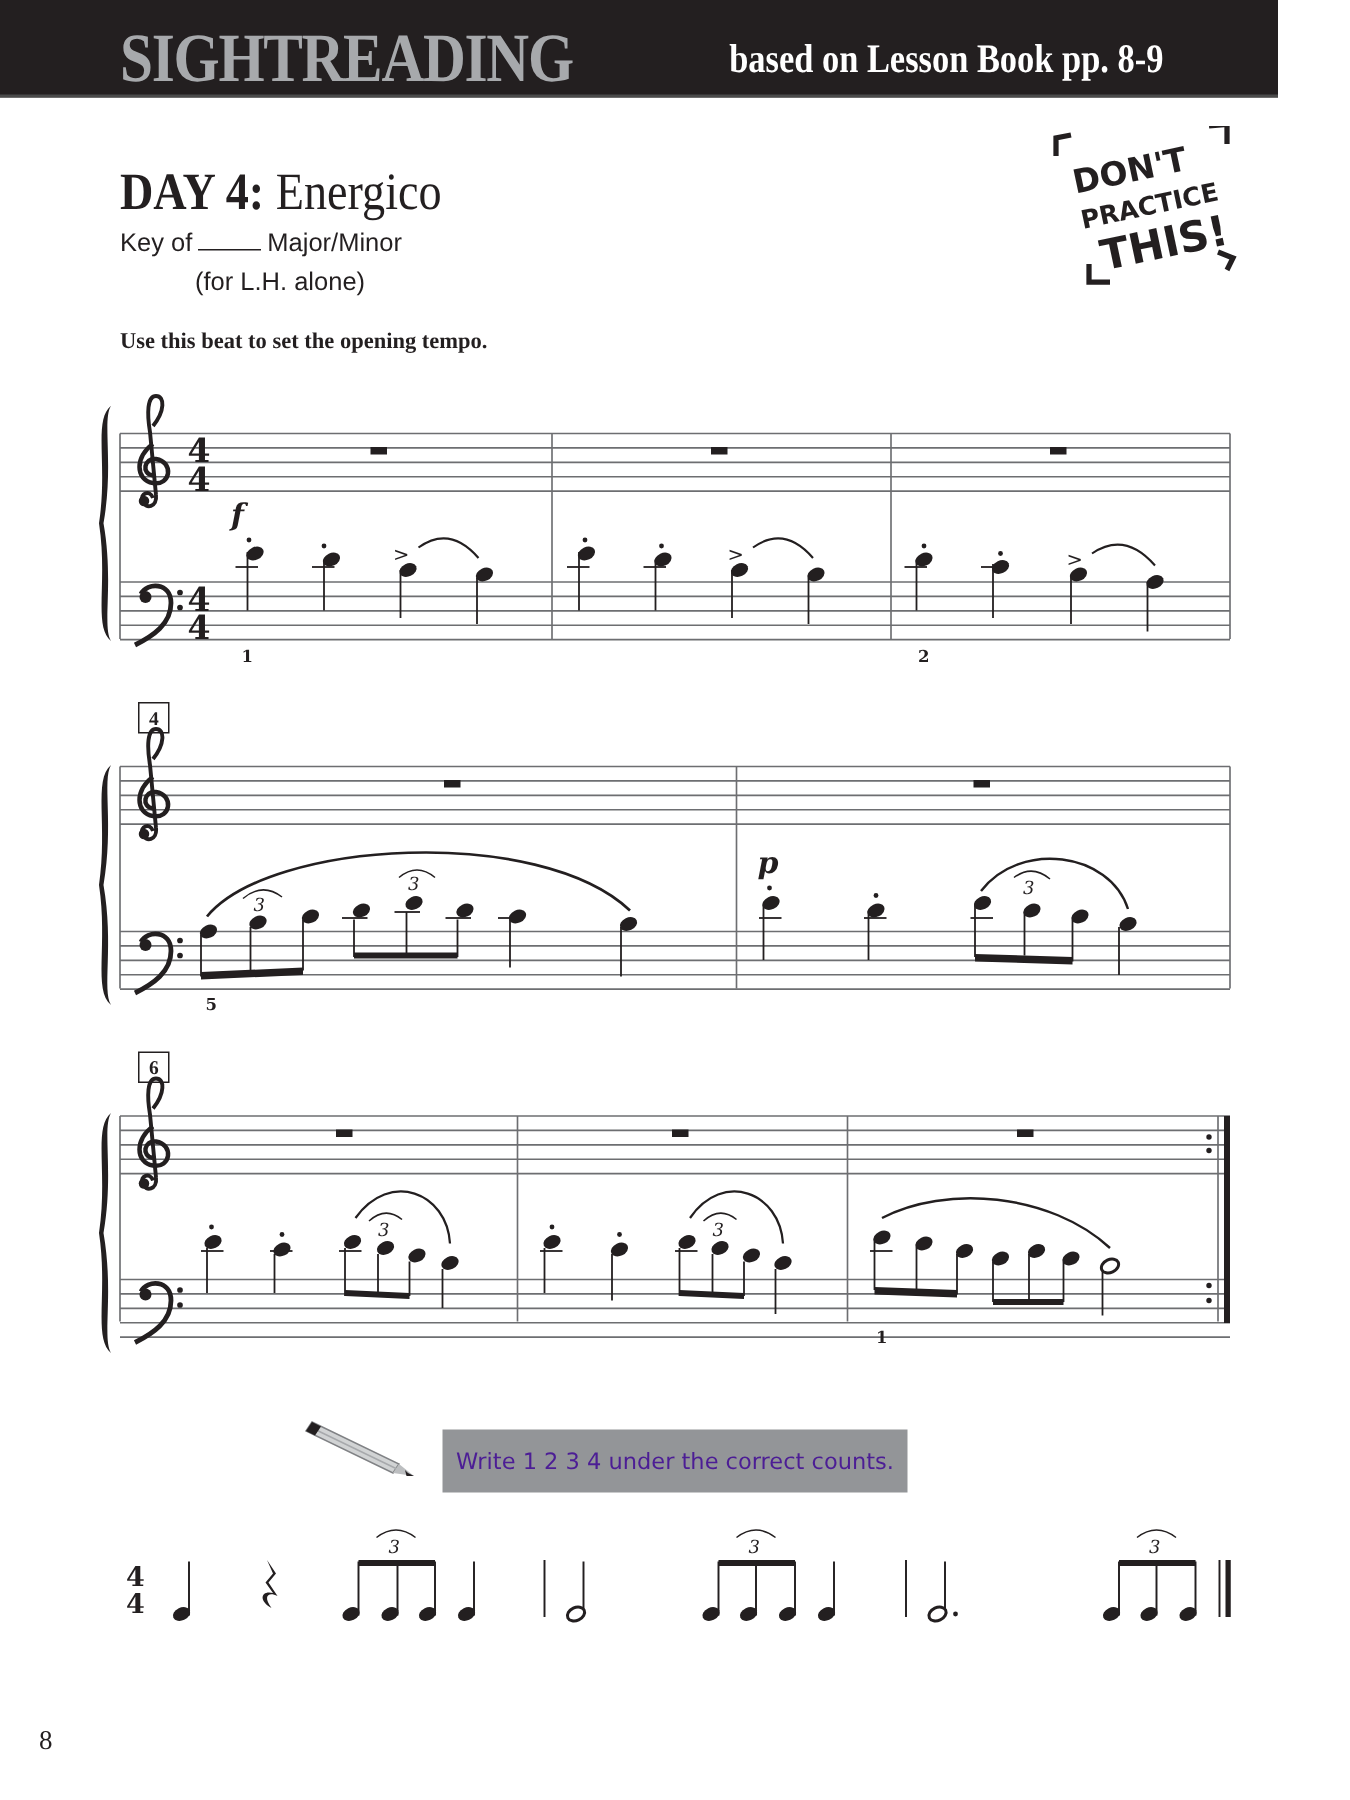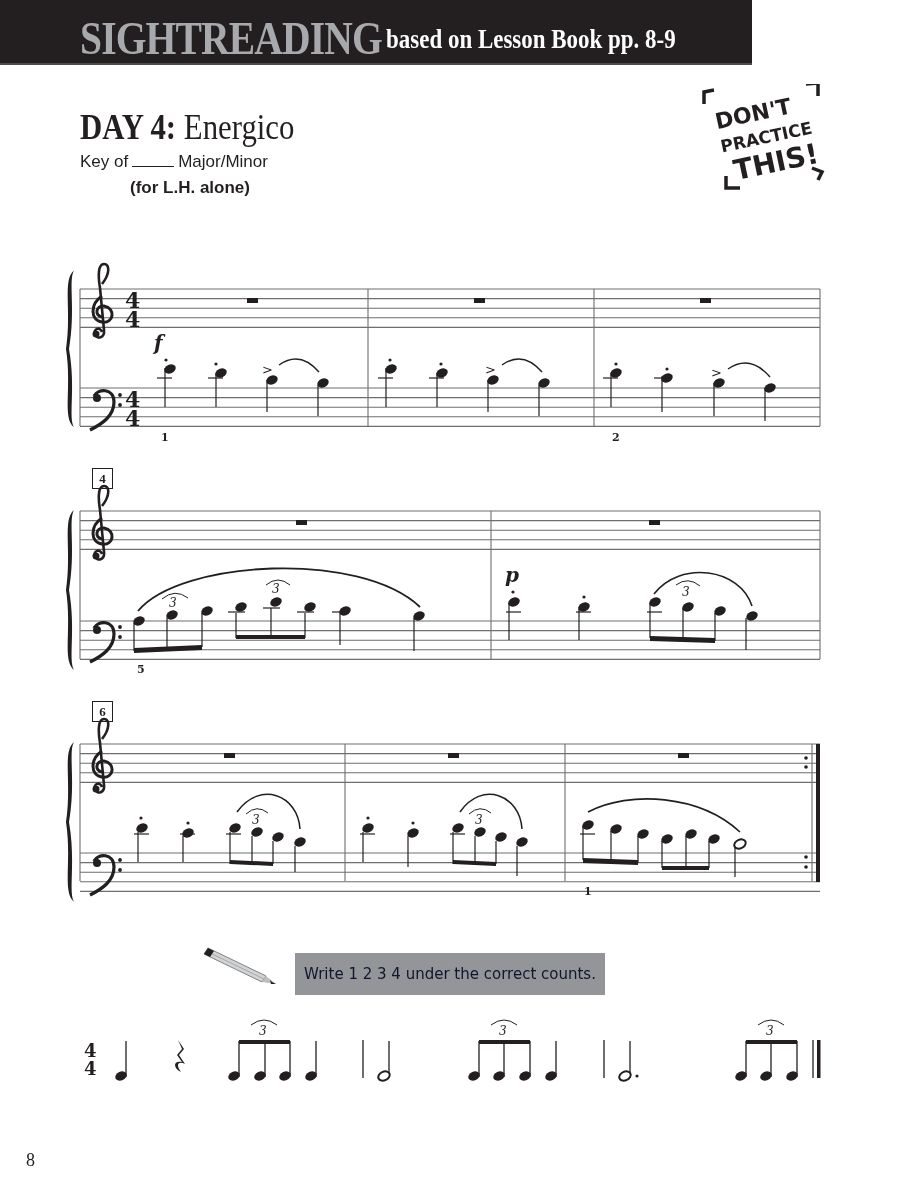--- a/index.html
+++ b/index.html
@@ -1,50 +1,51 @@
 <!DOCTYPE html>
 <html><head>
 <meta charset="utf-8">
 <style>
   html, body { margin: 0; padding: 0; background: #ffffff; }
   body { width: 900px; height: 1200px; position: relative; overflow: hidden; font-family: "Liberation Serif", serif; color: #231f20; }
-  .header { position: absolute; left: 0; top: 0; width: 752px; height: 63px; background: #231f20; border-bottom: 2px solid #4a4a4a; }
+  .header { position: absolute; left: 0; top: 0; width: 852px; height: 63px; background: #231f20; border-bottom: 2px solid #4a4a4a; }
   .header-title { position: absolute; left: 80px; top: 14px; font-family: "Liberation Serif", serif; font-weight: bold; font-size: 46px; letter-spacing: -1px; color: #a7a9ac; transform: scaleX(0.86); transform-origin: left top; line-height: 50px; }
   .header-sub { position: absolute; right: 76px; top: 23px; font-family: "Liberation Serif", serif; font-weight: bold; font-size: 27px; color: #ffffff; transform: scaleX(0.85); transform-origin: right top; line-height: 32px; white-space: nowrap; }
   .day-title { position: absolute; left: 80px; top: 108px; font-size: 35px; line-height: 40px; white-space: nowrap; transform: scaleX(0.88); transform-origin: left top; }
   .day-title .bold { font-weight: bold; }
   .key-line { position: absolute; left: 80px; top: 151px; font-family: "Liberation Sans", sans-serif; font-weight: normal; font-size: 17px; line-height: 22px; white-space: nowrap; }
   .key-line .blank { display: inline-block; width: 42px; border-bottom: 1.5px solid #231f20; margin: 0 4px; height: 14px; vertical-align: baseline; }
-  .key-sub { position: absolute; left: 130px; top: 177px; font-family: "Liberation Sans", sans-serif; font-weight: bold; font-size: 17px; line-height: 22px; }
+  .key-sub { position: absolute; left: 130px; top: 177px; font-family: "Liberation Sans", sans-serif; font-weight: normal; font-size: 17px; line-height: 22px; }
   .instructions { position: absolute; left: 80px; top: 219px; font-family: "Liberation Serif", serif; font-weight: bold; font-size: 15px; line-height: 18px; }
   .stamp { position: absolute; left: 700px; top: 84px; width: 125px; height: 110px; }
   .stamp svg { width: 100%; height: 100%; }
   .score { position: absolute; left: 0; top: 0; width: 900px; height: 1200px; }
   .pencil { position: absolute; left: 200px; top: 938px; width: 80px; height: 48px; }
-  .banner { position: absolute; left: 295px; top: 953px; width: 310px; height: 42px; background: #939598; color: #0f172a; font-family: "DejaVu Sans", sans-serif; font-size: 15px; line-height: 42px; text-align: center; white-space: nowrap; }
+  .banner { position: absolute; left: 295px; top: 953px; width: 310px; height: 42px; background: #939598; color: #4c1d95; font-family: "DejaVu Sans", sans-serif; font-size: 15px; line-height: 42px; text-align: center; white-space: nowrap; }
   .page-num { position: absolute; left: 26px; top: 1150px; font-family: "Liberation Serif", serif; font-size: 18px; color: #231f20; }
   .boxnum { position: absolute; width: 19px; height: 19px; border: 1px solid #231f20; font-family: "Liberation Serif", serif; font-weight: bold; font-size: 13px; line-height: 19px; text-align: center; }
 </style>
 </head>
 <body>
 
 <div class="header">
   <div class="header-title">SIGHTREADING</div>
   <div class="header-sub">based on Lesson Book pp. 8-9</div>
 </div>
 
 <div class="day-title">
   <span class="bold">DAY 4:</span>
   <span>Energico</span>
 </div>
 <div class="key-line">
   <span>Key of</span><span class="blank"></span><span>Major/Minor</span>
 </div>
 <div class="key-sub">(for L.H. alone)</div>
 <div class="instructions">
+  <div>Use this beat to set the opening tempo.</div>
 </div>
 
 <div class="stamp">
   <svg viewBox="0 0 125 110">
     <g stroke="#231f20" stroke-width="3.5" fill="none">
       <polyline points="4,20 4,8 14,6"></polyline>
       <polyline points="106,0 118,-1 118,12"></polyline>
       <polyline points="112,84 122,88 118,96"></polyline>
       <polyline points="26,92 26,104 40,104"></polyline>
     </g>

